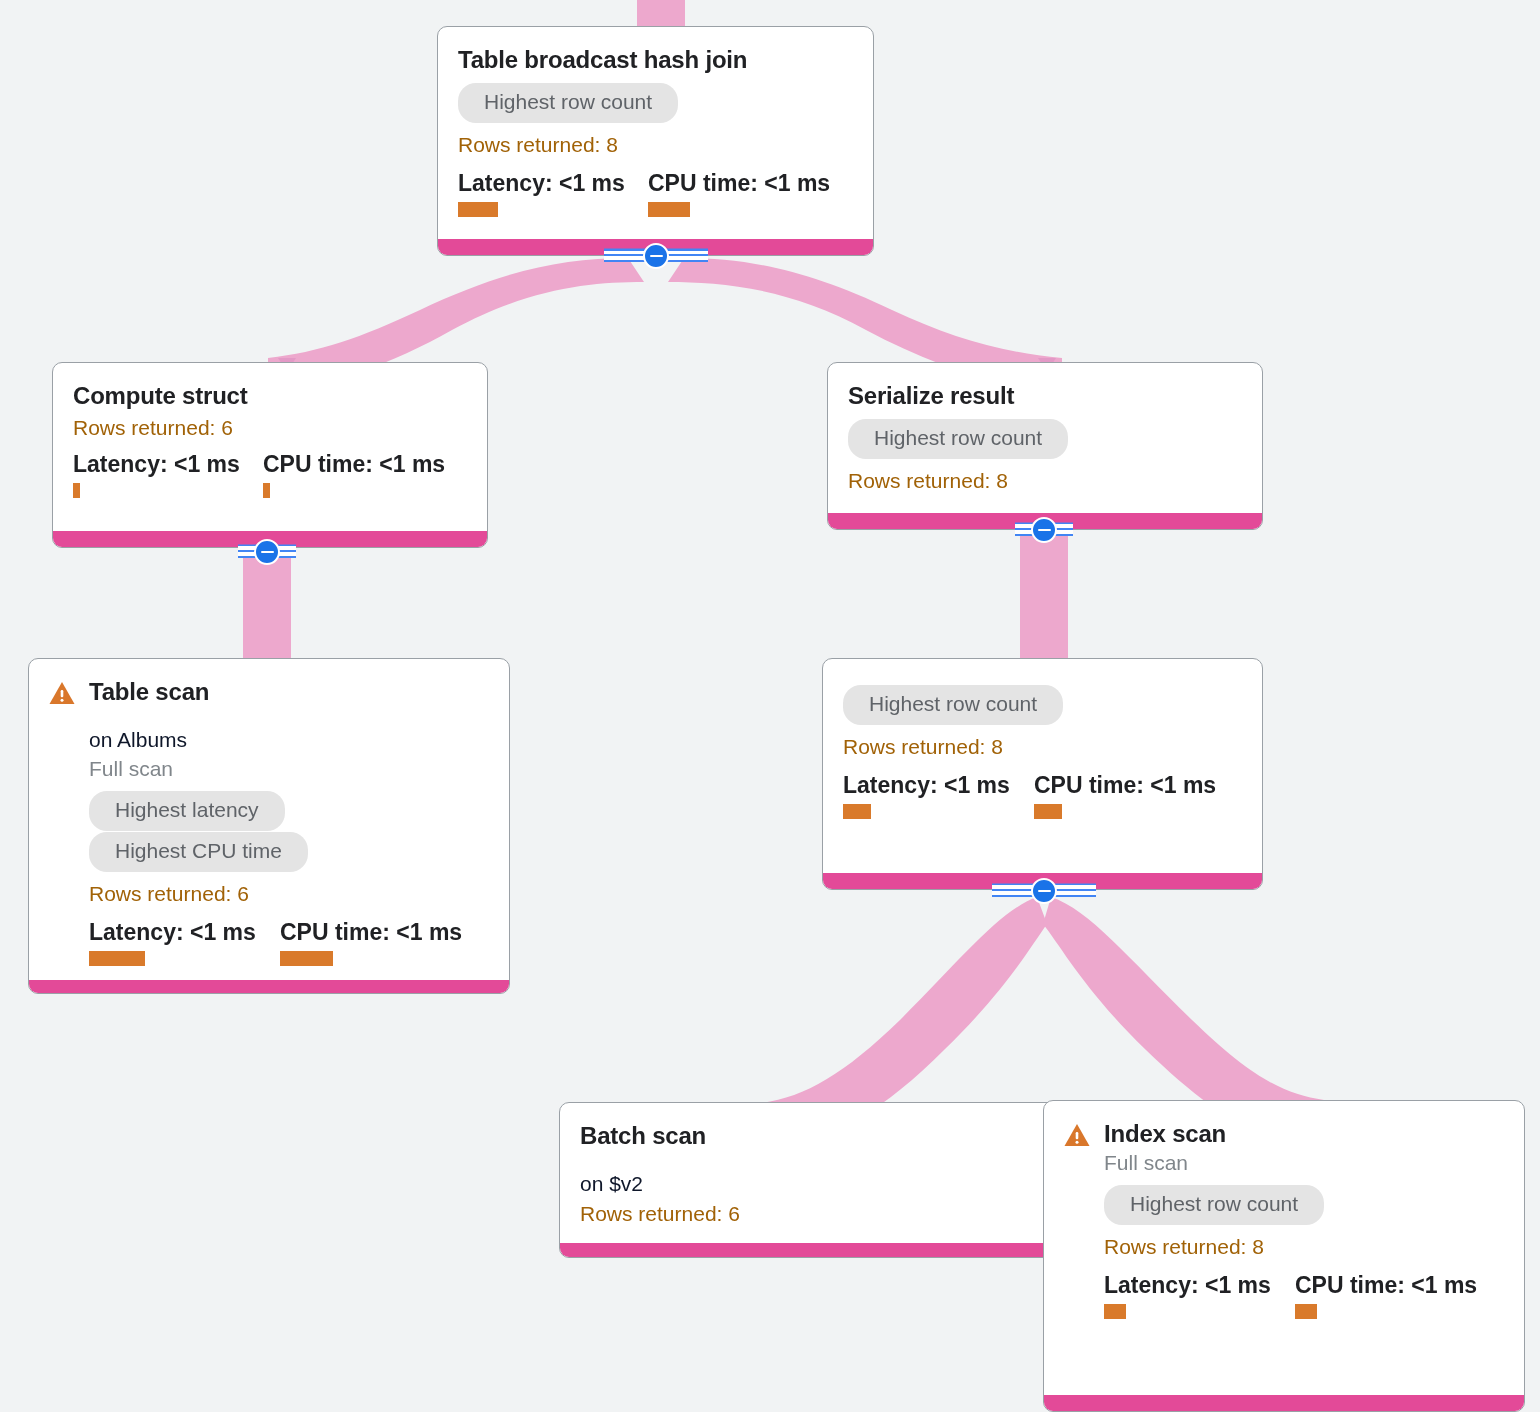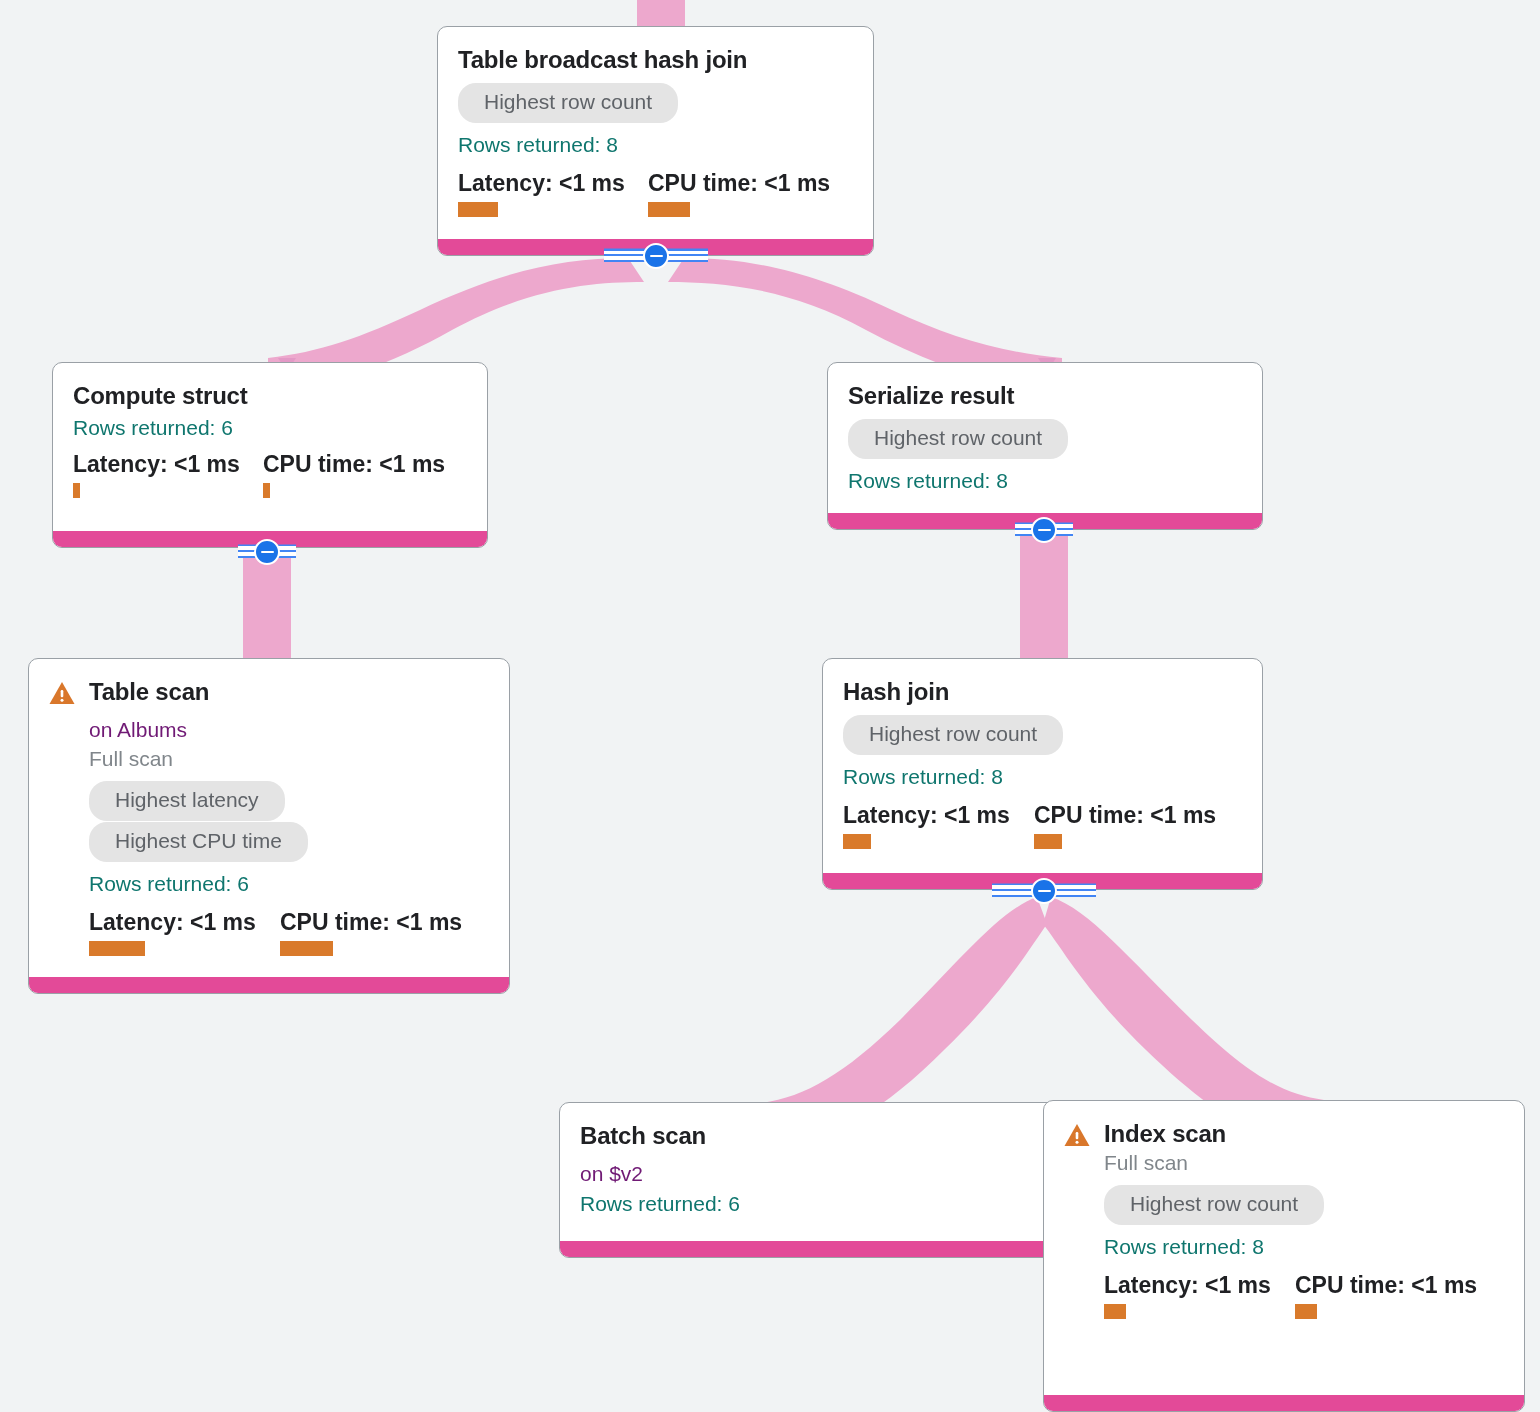--- a/index.html
+++ b/index.html
@@ -56,44 +56,44 @@
   .node-title {
     font-size: 24px;
     font-weight: 700;
     color: #202124;
     letter-spacing: -0.2px;
     line-height: 30px;
     white-space: nowrap;
   }
   .node-sub {
     font-size: 21px;
-    color: #701a75;
+    color: #0f172a;
     line-height: 30px;
-    margin-top: 8px;
+    margin-top: 18px;
     white-space: nowrap;
   }
   .node-sub2 {
     font-size: 21px;
     color: #80868B;
     line-height: 28px;
     white-space: nowrap;
   }
   .pill {
     display: inline-block;
     background: #E4E4E4;
     color: #5F6368;
     font-size: 21px;
     line-height: 24px;
     border-radius: 18px;
     padding: 7px 26px 9px 26px;
     margin-top: 8px;
   }
   .rows {
     font-size: 21px;
-    color: #0f766e;
+    color: #a16207;
     line-height: 30px;
     margin-top: 7px;
     white-space: nowrap;
   }
   .metrics {
     display: flex;
     margin-top: 10px;
   }
   .metric { }
   .metric-label {
@@ -303,21 +303,20 @@
         </div>
       </div>
     </div>
     <div class="node-footer"></div>
   </div>
 
   <div class="node" style="left:822px; top:658px; width:441px; height:232px;">
     <div class="node-body">
       <div class="title-row">
         <div class="title-stack">
-          <div class="node-title">Hash join</div>
           <span class="pill">Highest row count</span>
           <div class="rows">Rows returned: 8</div>
           <div class="metrics">
             <div class="metric" style="width:191px;">
               <div class="metric-label">Latency: &lt;1 ms</div>
               <div class="metric-bar" style="width:28px;"></div>
             </div>
             <div class="metric">
               <div class="metric-label">CPU time: &lt;1 ms</div>
               <div class="metric-bar" style="width:28px;"></div>

